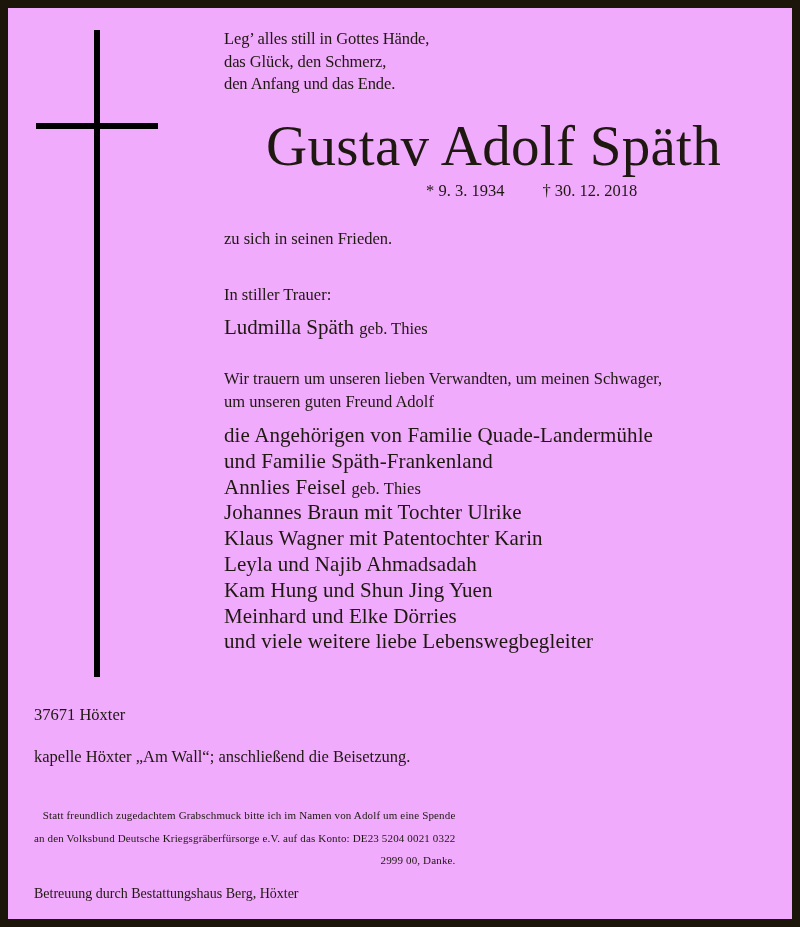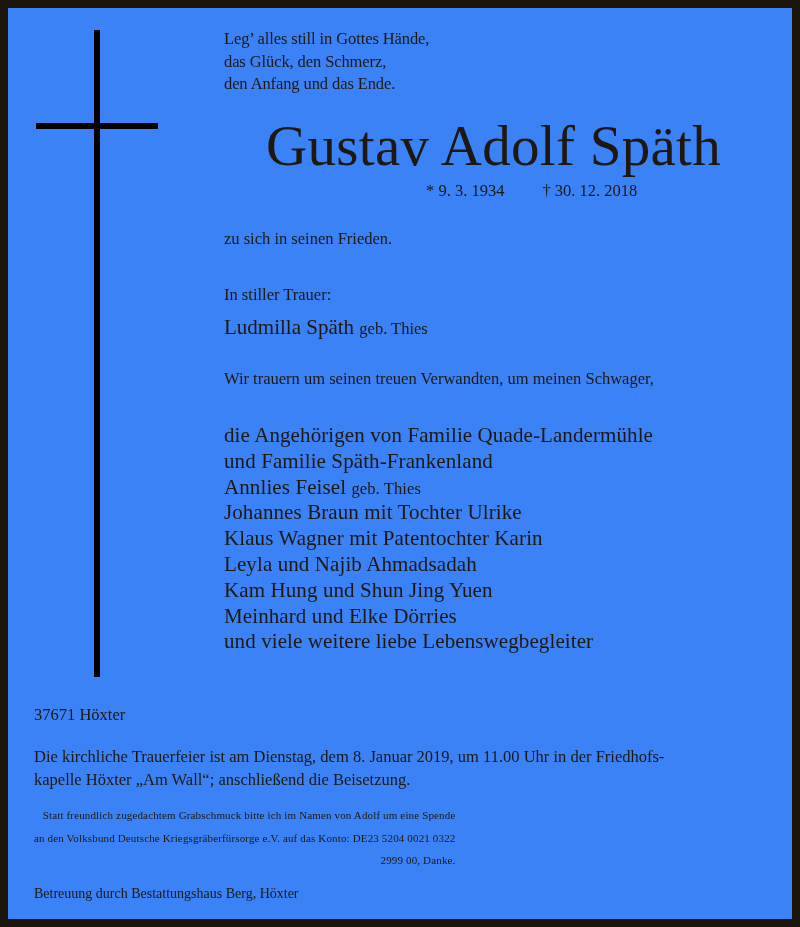--- a/index.html
+++ b/index.html
@@ -8,21 +8,21 @@
       background: #1c160a;
       position: relative;
       overflow: hidden;
       font-family: "Liberation Serif", "DejaVu Serif", serif;
       color: #1e1810;
     }
     .sheet {
       position: absolute;
       left: 8px; top: 8px;
       width: 784px; height: 911px;
-      background: #3b82f6;
+      background: #f0abfc;
     }
     .cross-v {
       position: absolute;
       left: 86px; top: 22px;
       width: 6px; height: 647px;
       background: #000;
     }
     .cross-h {
       position: absolute;
       left: 28px; top: 115px;
@@ -119,39 +119,39 @@
   </div>
 
   <div class="abs trauer">In stiller Trauer:</div>
 
   <div class="abs widow">
     <span>Ludmilla Späth</span>
     <span class="small-geb">geb. Thies</span>
   </div>
 
   <div class="abs rel">
-    <div>Wir trauern um seinen treuen Verwandten, um meinen Schwager,</div>
+    <div>Wir trauern um unseren lieben Verwandten, um meinen Schwager,</div>
+    <div>um unseren guten Freund Adolf</div>
   </div>
 
   <div class="abs mourners">
     <div>die Angehörigen von Familie Quade-Landermühle</div>
     <div>und Familie Späth-Frankenland</div>
     <div><span>Annlies Feisel</span> <span class="small-geb">geb. Thies</span></div>
     <div>Johannes Braun mit Tochter Ulrike</div>
     <div>Klaus Wagner mit Patentochter Karin</div>
     <div>Leyla und Najib Ahmadsadah</div>
     <div>Kam Hung und Shun Jing Yuen</div>
     <div>Meinhard und Elke Dörries</div>
     <div>und viele weitere liebe Lebenswegbegleiter</div>
   </div>
 
   <div class="abs city">37671 Höxter</div>
 
   <div class="abs service">
-    <div>Die kirchliche Trauerfeier ist am Dienstag, dem 8. Januar 2019, um 11.00 Uhr in der Friedhofs-</div>
     <div>kapelle Höxter „Am Wall“; anschließend die Beisetzung.</div>
   </div>
 
   <div class="abs donation">
     <div>Statt freundlich zugedachtem Grabschmuck bitte ich im Namen von Adolf um eine Spende</div>
     <div>an den Volksbund Deutsche Kriegsgräberfürsorge e.V. auf das Konto: DE23 5204 0021 0322</div>
     <div>2999 00, Danke.</div>
   </div>
 
   <div class="abs undertaker">Betreuung durch Bestattungshaus Berg, Höxter</div>

